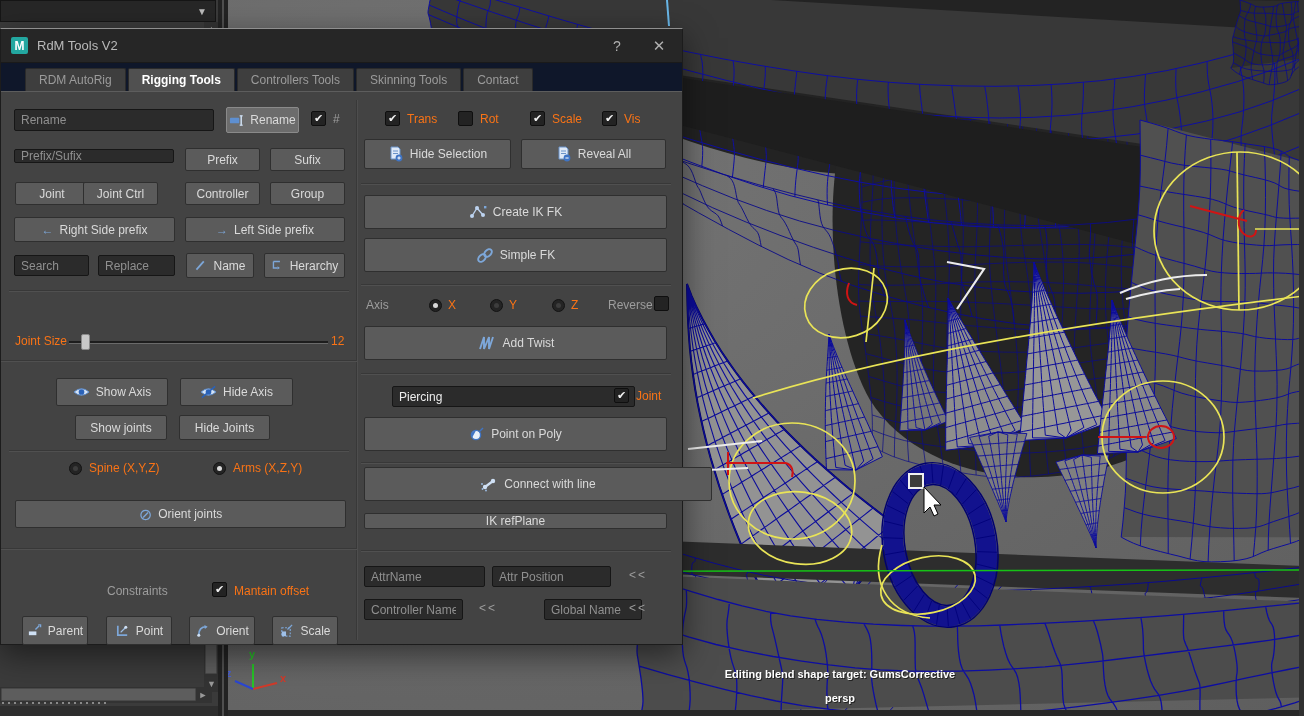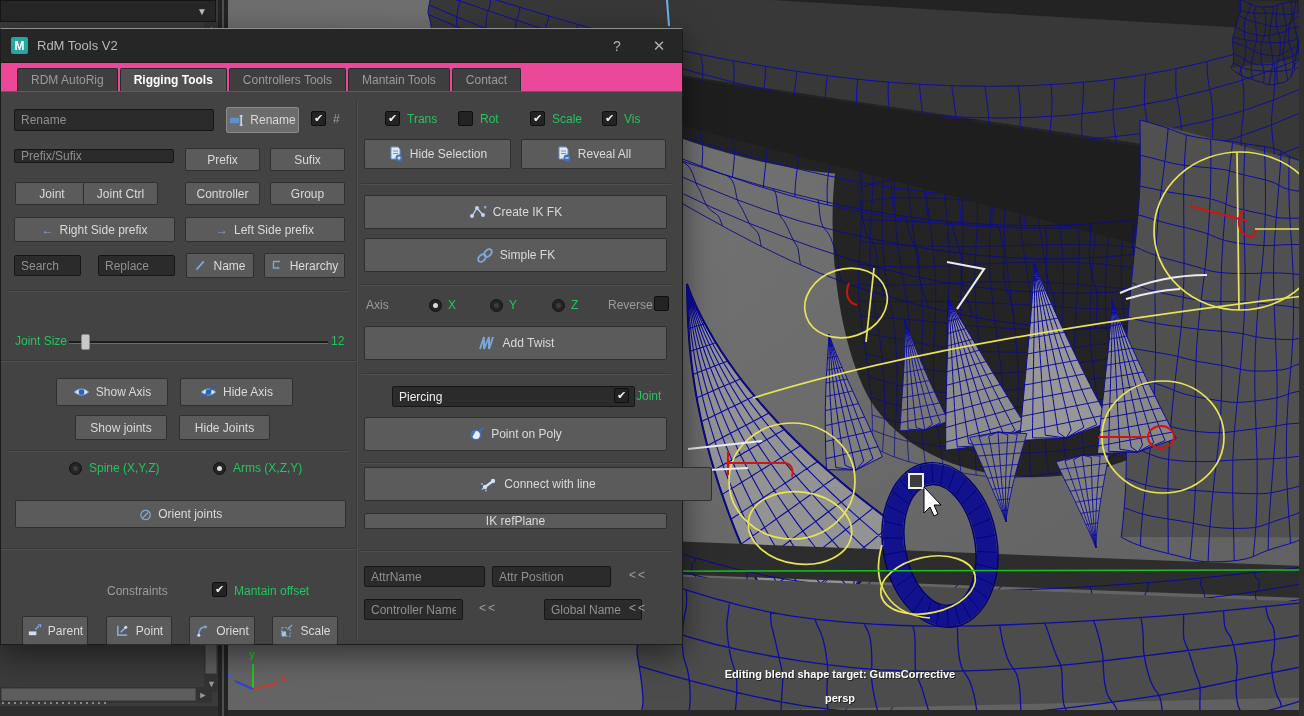--- a/index.html
+++ b/index.html
@@ -27,34 +27,34 @@
   
   #dialog { position:absolute; left:0; top:28px; width:683px; height:617px; z-index:3;
     background:#434343; border:1px solid #1c1c1c; border-top:1px solid #8f8f8f;
     box-shadow:0 10px 30px rgba(0,0,0,.5); }
   #titlebar { position:absolute; left:0; top:0; width:100%; height:34px; background:#262626; border-bottom:1px solid #1a1a1a; display:flex; align-items:center; }
   .maya-badge { width:17px; height:17px; margin-left:10px; background:#23a7a0; border-radius:2px; color:#fff; font-weight:bold; font-size:12px; display:flex; align-items:center; justify-content:center; }
   #title-text { color:#b9b9b9; font-size:13px; margin-left:9px; }
   .tb-btn { position:absolute; top:0; width:40px; height:34px; color:#b0b0b0; font-size:14px; display:flex; align-items:center; justify-content:center; cursor:default; }
   #help-btn { right:45px; } #close-btn { right:3px; font-size:15px; }
 
-  #tabstrip { position:absolute; left:0; top:34px; width:100%; height:29px; background:#ec4899; border-bottom:1px solid #5d5d5d; padding-left:16px; display:flex; align-items:flex-end; }
+  #tabstrip { position:absolute; left:0; top:34px; width:100%; height:29px; background:#0f172a; border-bottom:1px solid #5d5d5d; padding-left:24px; display:flex; align-items:flex-end; }
   .tab { height:23px; padding:0 13px; margin-right:2px; display:flex; align-items:center; background:#3e3e3e; border:1px solid #2a2a2a; border-bottom:none; border-radius:2px 2px 0 0; color:#9b9b9b; font-size:12px; }
   .tab.active { background:#505050; color:#fff; font-weight:bold; }
 
   #content { position:absolute; left:0; top:63px; width:683px; height:554px; }
   .colsep { position:absolute; left:355px; top:8px; width:2px; height:540px; background:linear-gradient(90deg,#2e2e2e,#585858); }
   .hdiv { position:absolute; height:2px; background:linear-gradient(#2c2c2c,#5c5c5c); }
 
   .btn { position:absolute; background:#5b5b5b; border:1px solid #2f2f2f; border-radius:2px; color:#dadada; font-size:12px; display:flex; align-items:center; justify-content:center; gap:6px; cursor:default; }
   .btn.hl { background:#6c6c6c; border-color:#8a8a8a; }
   .btn svg { flex:0 0 auto; }
   .inp { position:absolute; background:#2b2b2b; border:1px solid #161616; border-radius:2px; color:#ececec; font-size:12px; padding:0 6px; outline:none; }
   .inp::placeholder { color:#8f8f8f; opacity:1; }
-  .lbl { position:absolute; color:#22c55e; font-size:12px; white-space:nowrap; }
+  .lbl { position:absolute; color:#f97316; font-size:12px; white-space:nowrap; }
   .lbl.dim { color:#9d9d9d; }
   .chk { position:absolute; width:15px; height:15px; background:#232323; border:1px solid #0f0f0f; border-radius:2px; color:#f2f2f2; font-size:11px; line-height:13px; text-align:center; }
   .radio { position:absolute; width:13px; height:13px; border-radius:50%; background:#242424; border:1px solid #131313; }
   .radio::after { content:''; position:absolute; inset:3px; border-radius:50%; background:#3d3d3d; }
   .radio.sel::after { background:#d9d9d9; }
 
   .slider-track { position:absolute; height:3px; background:#1d1d1d; border-bottom:1px solid #6a6a6a; }
   .slider-handle { position:absolute; width:9px; height:16px; background:#c9c9c9; border:1px solid #8a8a8a; border-radius:2px; }
 
   .blue { color:#7da7d9; font-weight:bold; }
@@ -208,21 +208,21 @@
       <div class="maya-badge">M</div>
       <div id="title-text">RdM Tools V2</div>
       <div class="tb-btn" id="help-btn">?</div>
       <div class="tb-btn" id="close-btn">✕</div>
     </div>
 
     <div id="tabstrip">
       <div class="tab">RDM AutoRig</div>
       <div class="tab active">Rigging Tools</div>
       <div class="tab">Controllers Tools</div>
-      <div class="tab">Mantain Tools</div>
+      <div class="tab">Skinning Tools</div>
       <div class="tab">Contact</div>
     </div>
 
     <div id="content">
       <div class="colsep"></div>
 
       <input class="inp" style="left: 13px; top: 17px; width: 200px; height: 22px;" placeholder="Rename">
       <div class="btn hl" style="left:225px;top:15px;width:73px;height:26px;">
         <svg width="15" height="15" viewBox="0 0 16 16">
             <rect x="1" y="5" width="10" height="6" rx="1" fill="#5e8fd0"></rect>
@@ -258,21 +258,21 @@
 
       <div class="btn" style="left:13px;top:125px;width:161px;height:25px;">
         <span class="blue">←</span>
         <span>Right Side prefix</span>
       </div>
       <div class="btn" style="left:184px;top:125px;width:160px;height:25px;">
         <span class="blue">→</span>
         <span>Left Side prefix</span>
       </div>
 
-      <input class="inp" style="left: 13px; top: 163px; width: 67px; height: 21px;" placeholder="Search">
+      <input class="inp" style="left: 13px; top: 163px; width: 75px; height: 21px;" placeholder="Search">
       <input class="inp" style="left: 97px; top: 163px; width: 77px; height: 21px;" placeholder="Replace">
       <div class="btn" style="left:185px;top:161px;width:68px;height:25px;">
         <svg width="13" height="13" viewBox="0 0 16 16">
             <line x1="3" y1="13" x2="12" y2="3" stroke="#7da7d9" stroke-width="2.2"></line>
           </svg>
         <span>Name</span>
       </div>
       <div class="btn" style="left:263px;top:161px;width:81px;height:25px;">
         <svg width="13" height="13" viewBox="0 0 16 16">
             <path d="M3 3 L11 3 M3 3 L3 11 L8 11" fill="none" stroke="#7da7d9" stroke-width="1.7"></path>

